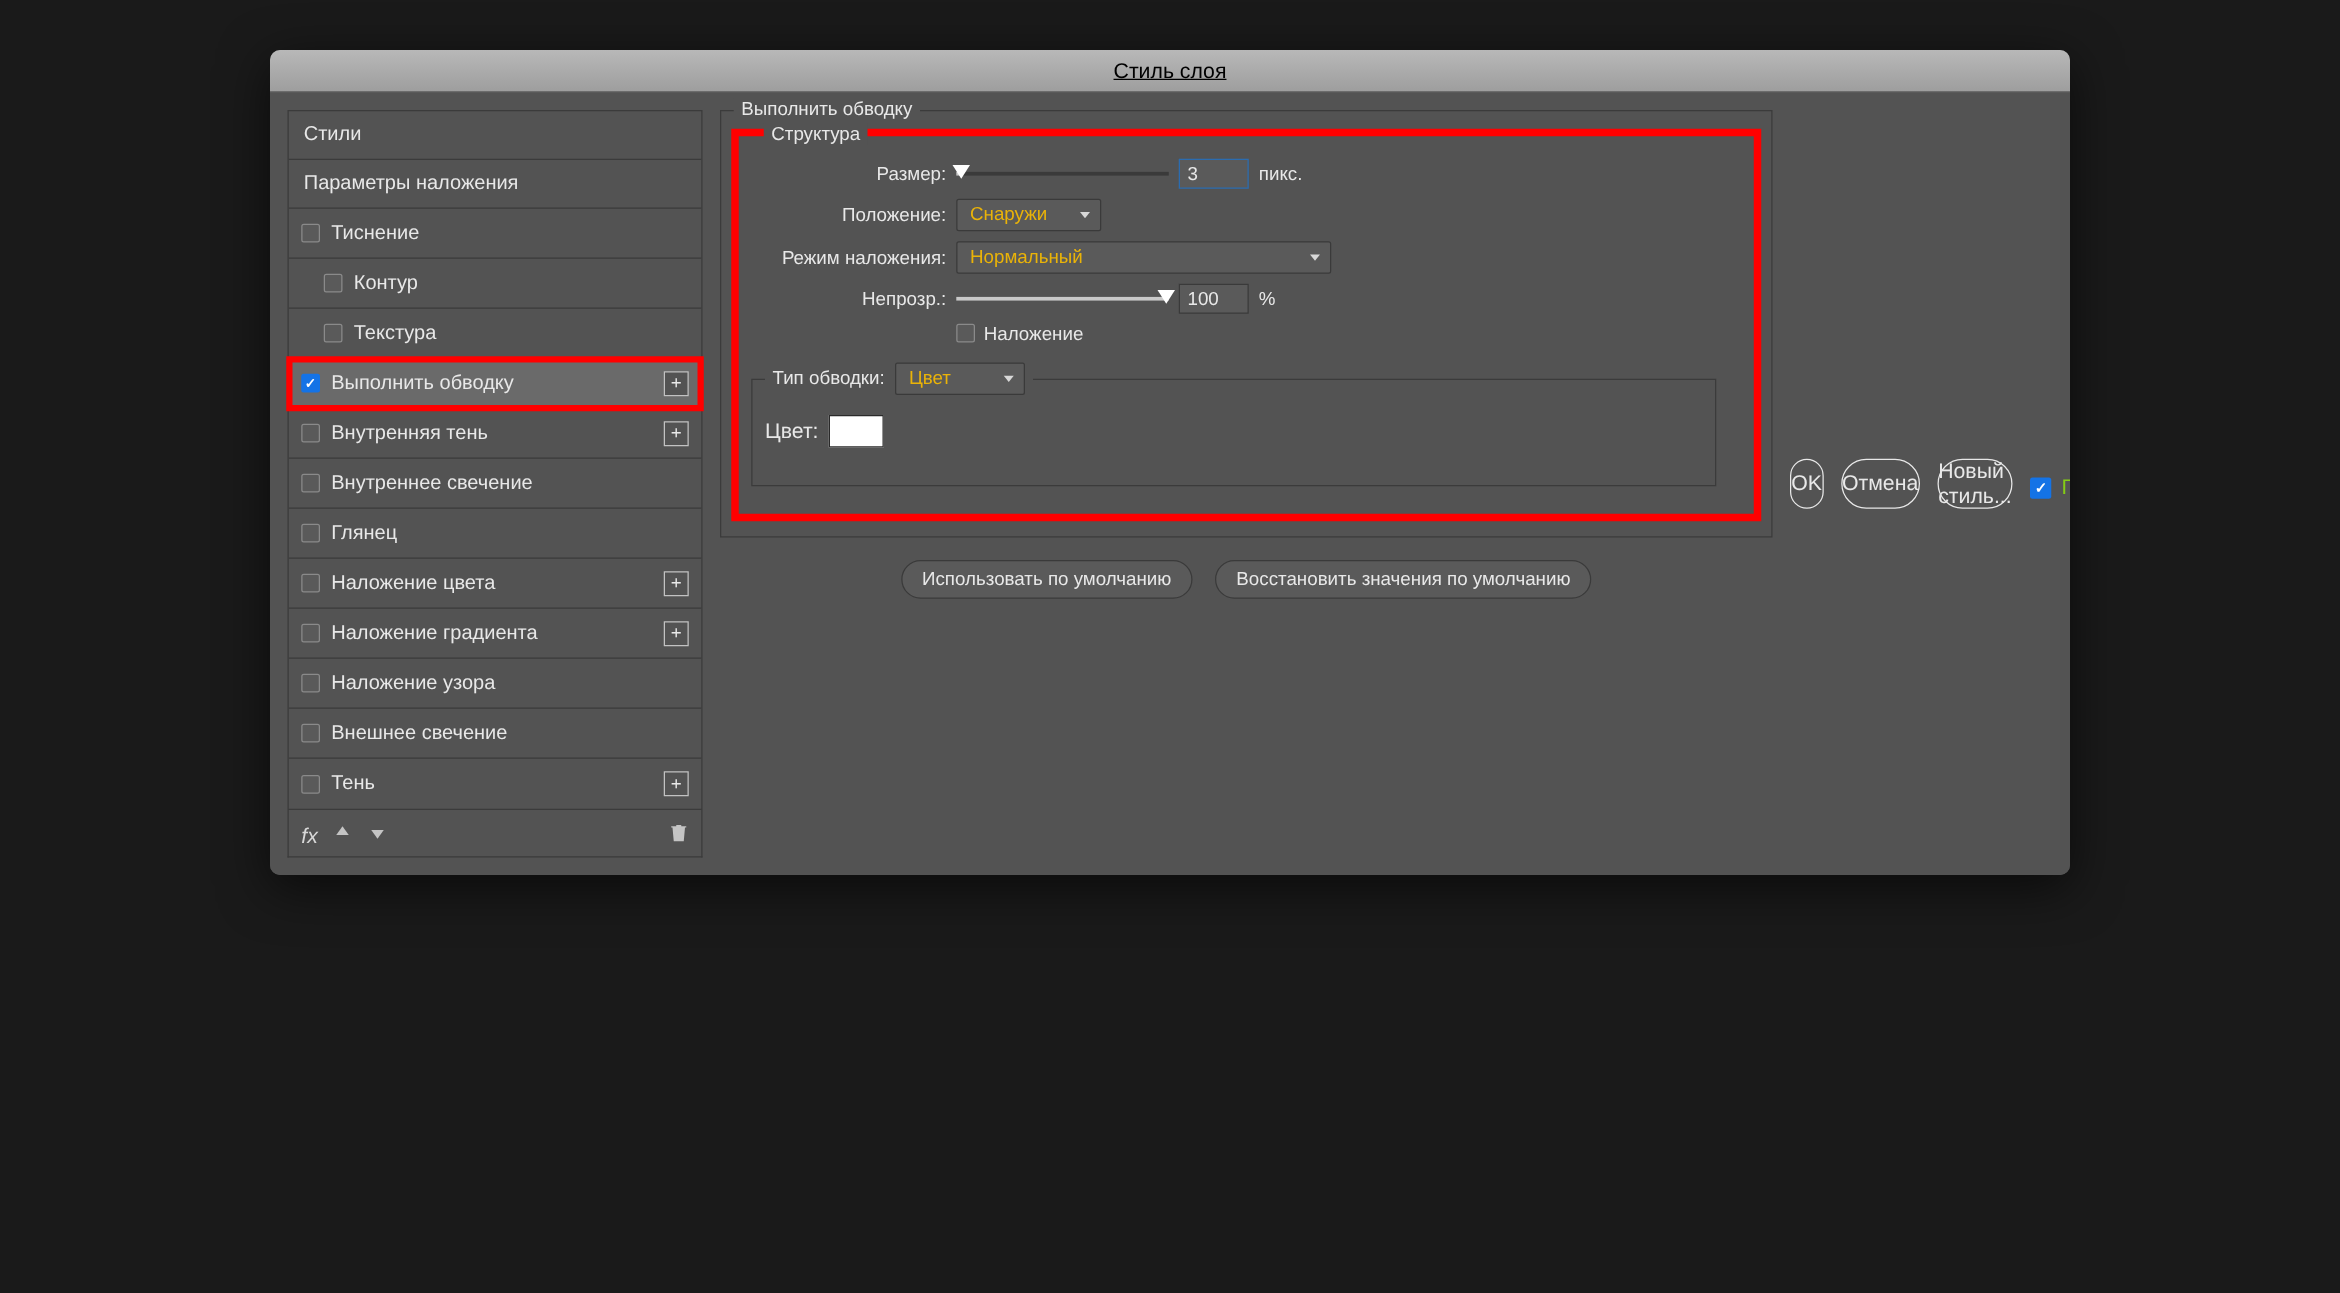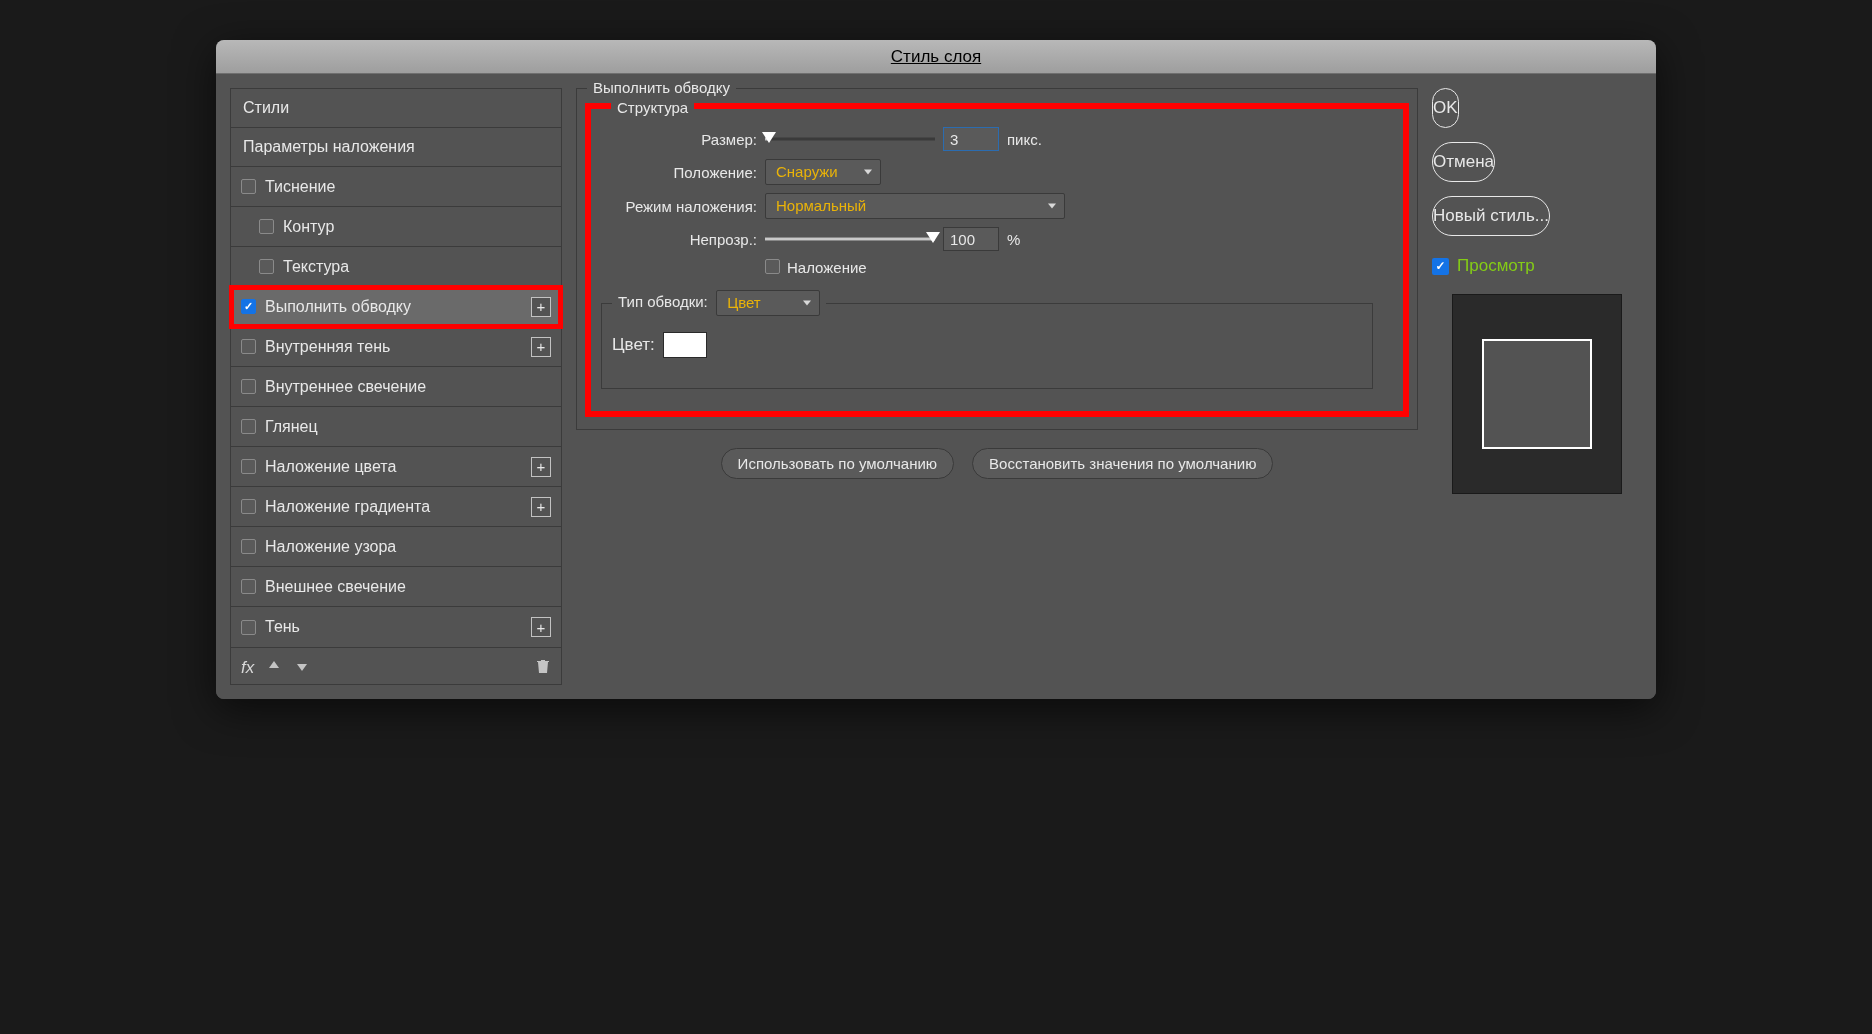--- a/index.html
+++ b/index.html
@@ -46,21 +46,21 @@
 .num-input { background: #5a5a5a; border: 1px solid #2b6cb0; color: #e8e8e8; width: 56px; height: 24px; padding: 2px 6px; font-size: 15px; }
 .num-input.noblue { border-color: #3a3a3a; }
 .unit { color: #e8e8e8; font-size: 15px; }
 .inline-chk { display: inline-flex; align-items: flex-start; gap: 7px; color: #e8e8e8; font-size: 15px; cursor: pointer; }
 .inline-chk .chk { width: 15px; height: 15px; border: 1px solid #8a8a8a; border-radius: 2px; background: #5a5a5a; }
 .color-swatch { width: 44px; height: 26px; background: #fff; border: 1px solid #2a2a2a; cursor: pointer; }
 
 .bottom-buttons { display: flex; justify-content: center; gap: 18px; padding-top: 4px; }
 .btn { background: #5a5a5a; border: 1px solid #3a3a3a; color: #e8e8e8; padding: 6px 16px; font-size: 15px; border-radius: 18px; cursor: pointer; }
 
-.rightcol { width: 210px; display: flex; flex-direction: column; align-items: flex-start; gap: 14px; }
+.rightcol { width: 210px; display: flex; flex-direction: row; align-items: center; gap: 14px; }
 .rightcol .rbtn { border: 1.5px solid #e8e8e8; background: transparent; color: #e8e8e8; font-size: 17px; border-radius: 22px; height: 40px; display: flex; align-items: center; justify-content: center; cursor: pointer; }
 .preview-chk { display: flex; align-items: center; justify-content: center; gap: 8px; color: #84cc16; font-size: 17px; cursor: pointer; margin-top: 6px; }
 .preview-chk .chk { width: 17px; height: 17px; border-radius: 2px; background: #1473e6; display: flex; align-items: center; justify-content: center; color: #fff; font-size: 12px; font-weight: bold; }
 .preview-chk .chk::after { content: "✓"; }
 .preview-box { width: 170px; height: 200px; background: #2a2a2a; border: 1px solid #1a1a1a; align-self: center; display: flex; align-items: center; justify-content: center; margin-top: 4px; }
 .preview-box .swatch { width: 110px; height: 110px; background: #535353; border: 2px solid #fff; }
 
 svg.icon { width: 16px; height: 16px; }
 </style>
 </head>

